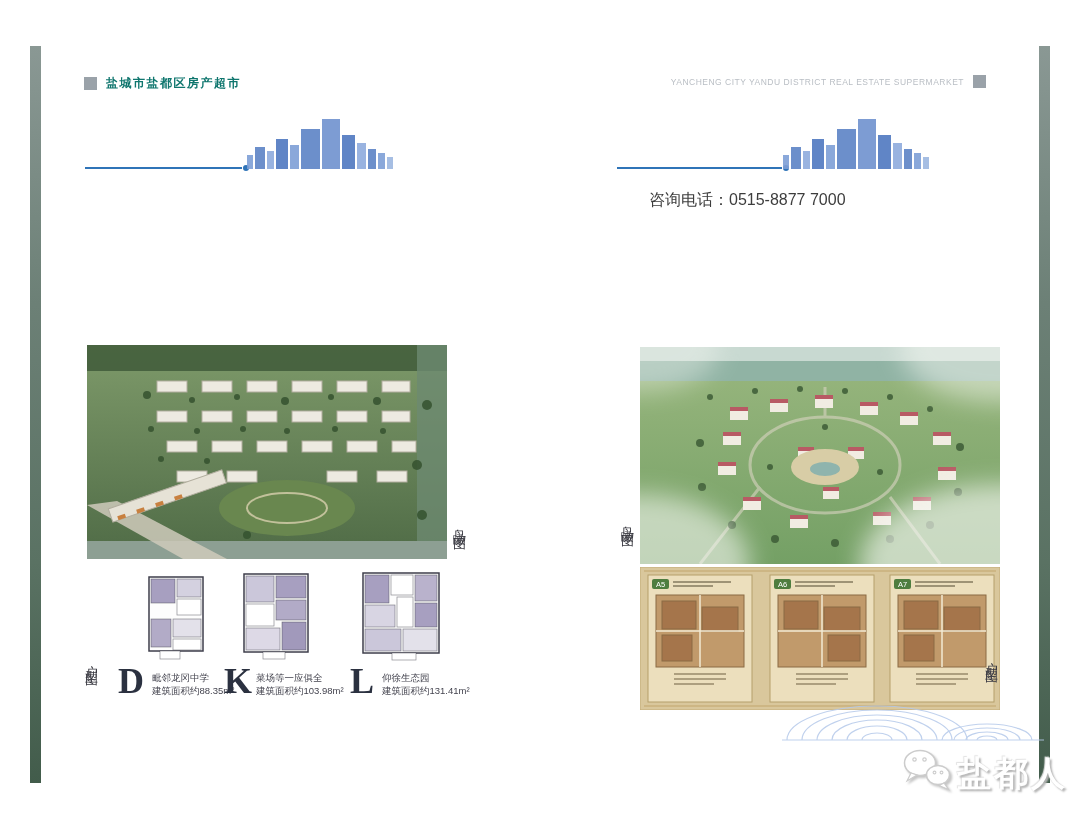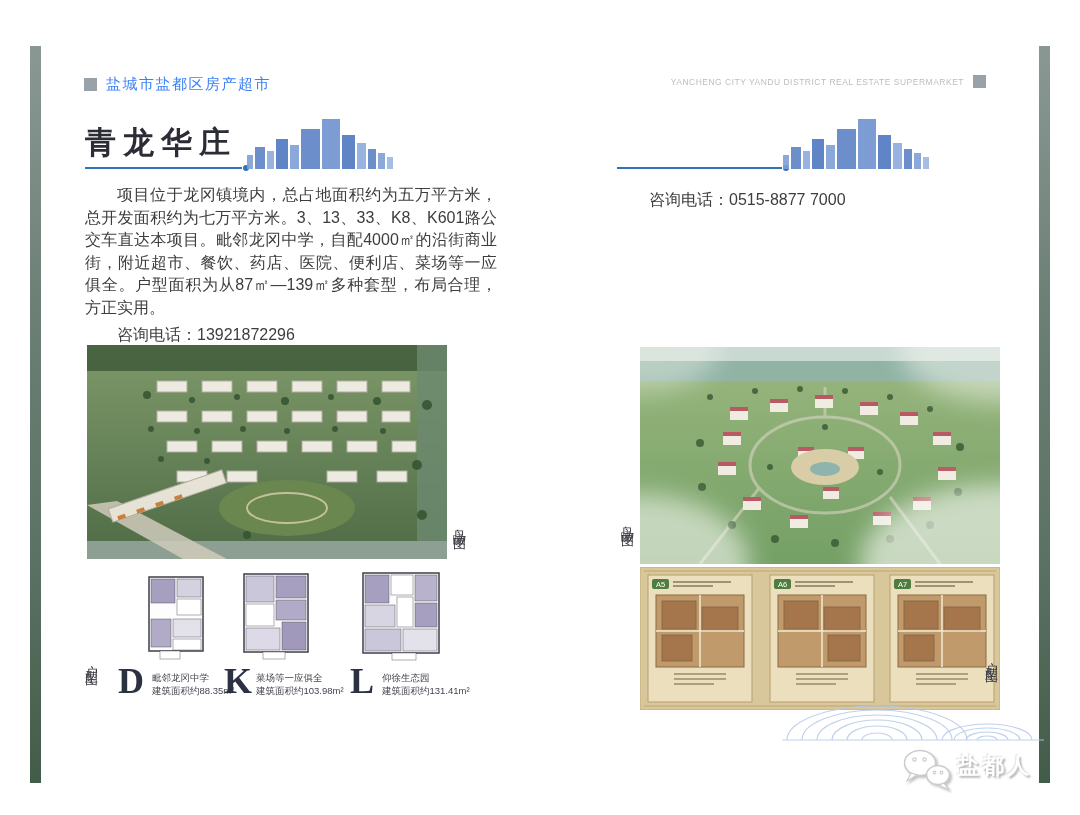--- a/index.html
+++ b/index.html
@@ -2,39 +2,39 @@
 <html lang="zh"><head>
 <meta charset="utf-8">
 <style>
   html,body{margin:0;padding:0;background:#fff;}
   #page{position:relative;width:1080px;height:815px;background:#ffffff;overflow:hidden;
         font-family:"Liberation Sans","DejaVu Sans",sans-serif;color:#3d3d3d;}
   .edge-bar{position:absolute;top:46px;width:11px;height:737px;
         background:linear-gradient(180deg,#8a9894 0%,#6c8076 35%,#5a7263 70%,#425c4b 100%);}
   .hdr{position:absolute;top:75px;display:flex;align-items:center;gap:9px;}
   .hdr-sq{width:13px;height:13px;background:#9aa2a9;}
-  .hdr-title{font-size:15px;font-weight:normal;color:#3b82f6;letter-spacing:1.5px;}
+  .hdr-title{font-size:12px;font-weight:bold;color:#0f766e;letter-spacing:1.5px;}
   .hdr-sub{font-size:8.5px;color:#b9bec4;letter-spacing:.5px;}
   .listing-title{position:absolute;top:122px;font-family:"Liberation Serif","DejaVu Serif",serif;
         font-size:31px;font-weight:bold;color:#2c2c36;letter-spacing:7px;margin:0;}
   .title-line{position:absolute;top:167px;height:2px;background:#2f74b8;}
   .title-line::after{content:"";position:absolute;right:-7px;top:-2px;width:6px;height:6px;
         border-radius:50%;background:#2f74b8;}
   .skyline{position:absolute;top:118px;}
   .textblock{position:absolute;top:184px;width:412px;}
   .desc{margin:0;font-size:16px;line-height:22.5px;text-align:justify;text-indent:2em;color:#3d3d3d;}
   .contact{margin:5px 0 0 0;font-size:16px;line-height:22px;text-indent:2em;color:#3d3d3d;}
   .photo{position:absolute;display:block;}
   .vlabel{position:absolute;writing-mode:vertical-rl;font-size:13px;color:#3a3a42;
         letter-spacing:4px;line-height:14px;}
   .fp-thumb{position:absolute;display:block;}
   .fp-letter{position:absolute;top:661px;font-family:"Liberation Serif","DejaVu Serif",serif;
         font-size:36px;font-weight:bold;color:#2b3140;line-height:40px;margin:0;}
   .fp-spec{position:absolute;top:671px;font-size:9.5px;line-height:13px;color:#44444f;}
-  .brand-text{position:absolute;left:957px;top:751px;font-size:22px;font-weight:bold;color:#ffffff;
+  .brand-text{position:absolute;left:957px;top:751px;font-size:34px;font-weight:bold;color:#ffffff;
         letter-spacing:3px;text-shadow:2px 2px 2px #b5b5b5, -1px -1px 1px #e2e2e2;}
   .wx{filter:drop-shadow(2px 2px 1px #c6c6c6);}
   svg text{font-family:"Liberation Sans","DejaVu Sans",sans-serif;}
 </style>
 </head>
 <body>
 
 <div id="page">
 
   <div class="edge-bar" style="left:30px"></div>
@@ -42,43 +42,38 @@
 
   <div class="hdr" style="left:84px">
     <div class="hdr-sq"></div>
     <div class="hdr-title">盐城市盐都区房产超市</div>
   </div>
   <div class="hdr" style="right:94px">
     <div class="hdr-sub">YANCHENG CITY YANDU DISTRICT REAL ESTATE SUPERMARKET</div>
     <div class="hdr-sq"></div>
   </div>
 
-  <h2 class="listing-title" style="left:85px">青龙华庄</h2>
   <div class="title-line" style="left:85px;width:157px"></div>
   <svg class="skyline" style="left:247px" width="146" height="53" viewBox="0 0 146 53">
     <g opacity="0.9">
       <rect x="0" y="37" width="6" height="14" fill="#7e9fd6"></rect>
       <rect x="8" y="29" width="10" height="22" fill="#5d83c6"></rect>
       <rect x="20" y="33" width="7" height="18" fill="#8fabdd"></rect>
       <rect x="29" y="21" width="12" height="30" fill="#4f78c0"></rect>
       <rect x="43" y="27" width="9" height="24" fill="#7e9fd6"></rect>
       <rect x="54" y="11" width="19" height="40" fill="#5d83c6"></rect>
       <rect x="75" y="1" width="18" height="50" fill="#6f92cf"></rect>
       <rect x="95" y="17" width="13" height="34" fill="#4f78c0"></rect>
       <rect x="110" y="25" width="9" height="26" fill="#8fabdd"></rect>
       <rect x="121" y="31" width="8" height="20" fill="#5d83c6"></rect>
       <rect x="131" y="35" width="7" height="16" fill="#7e9fd6"></rect>
       <rect x="140" y="39" width="6" height="12" fill="#9db7e0"></rect>
     </g>
   </svg>
 
-  <div class="textblock" style="left:85px">
-    <p class="desc">项目位于龙冈镇境内，总占地面积约为五万平方米，总开发面积约为七万平方米。3、13、33、K8、K601路公交车直达本项目。毗邻龙冈中学，自配4000㎡的沿街商业街，附近超市、餐饮、药店、医院、便利店、菜场等一应俱全。户型面积为从87㎡—139㎡多种套型，布局合理，方正实用。</p>
-    <p class="contact">咨询电话：13921872296</p>
-  </div>
 
   <svg class="photo" style="left:87px;top:345px" width="360" height="214" viewBox="0 0 360 214">
     <defs>
       <linearGradient id="gL" x1="0" y1="0" x2="0" y2="1">
         <stop offset="0" stop-color="#7e9a6a"></stop>
           <stop offset="1" stop-color="#4f6b46"></stop>
       </linearGradient>
     </defs>
     <rect width="360" height="214" fill="url(#gL)"></rect>
     <rect x="0" y="0" width="360" height="26" fill="#3f5a39" opacity="0.85"></rect>

